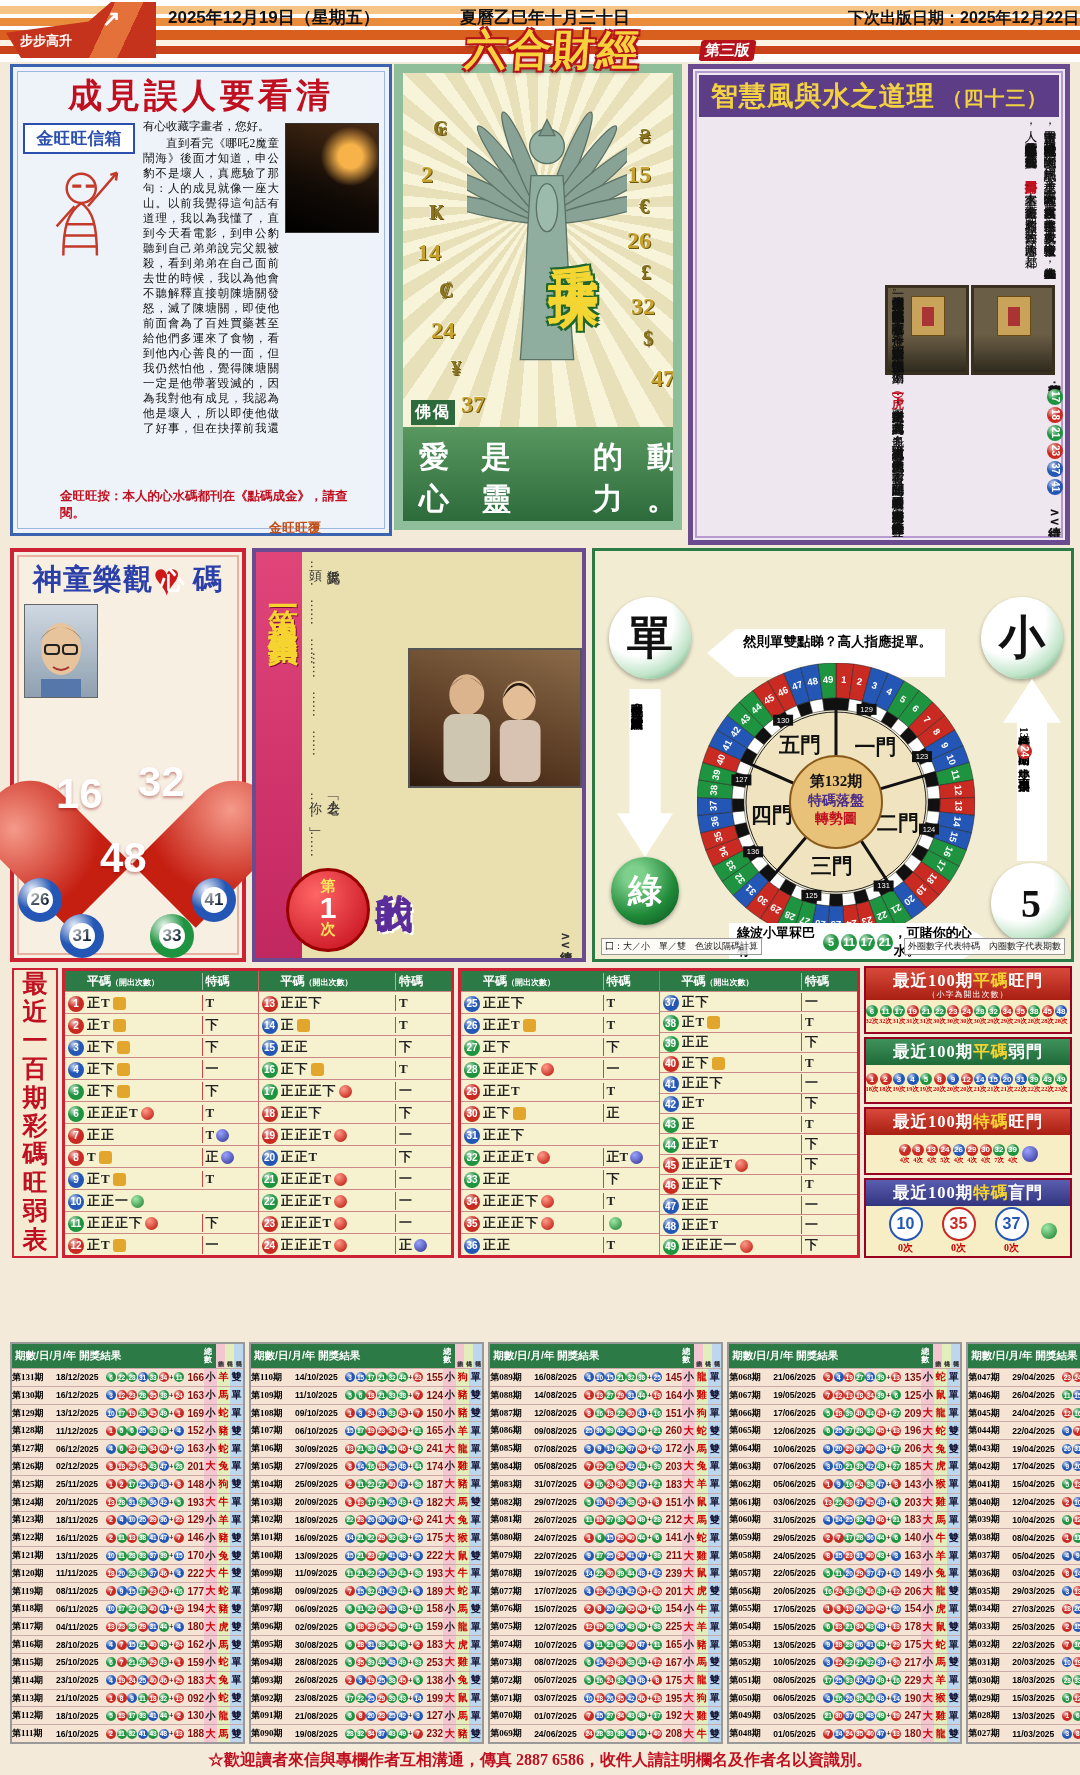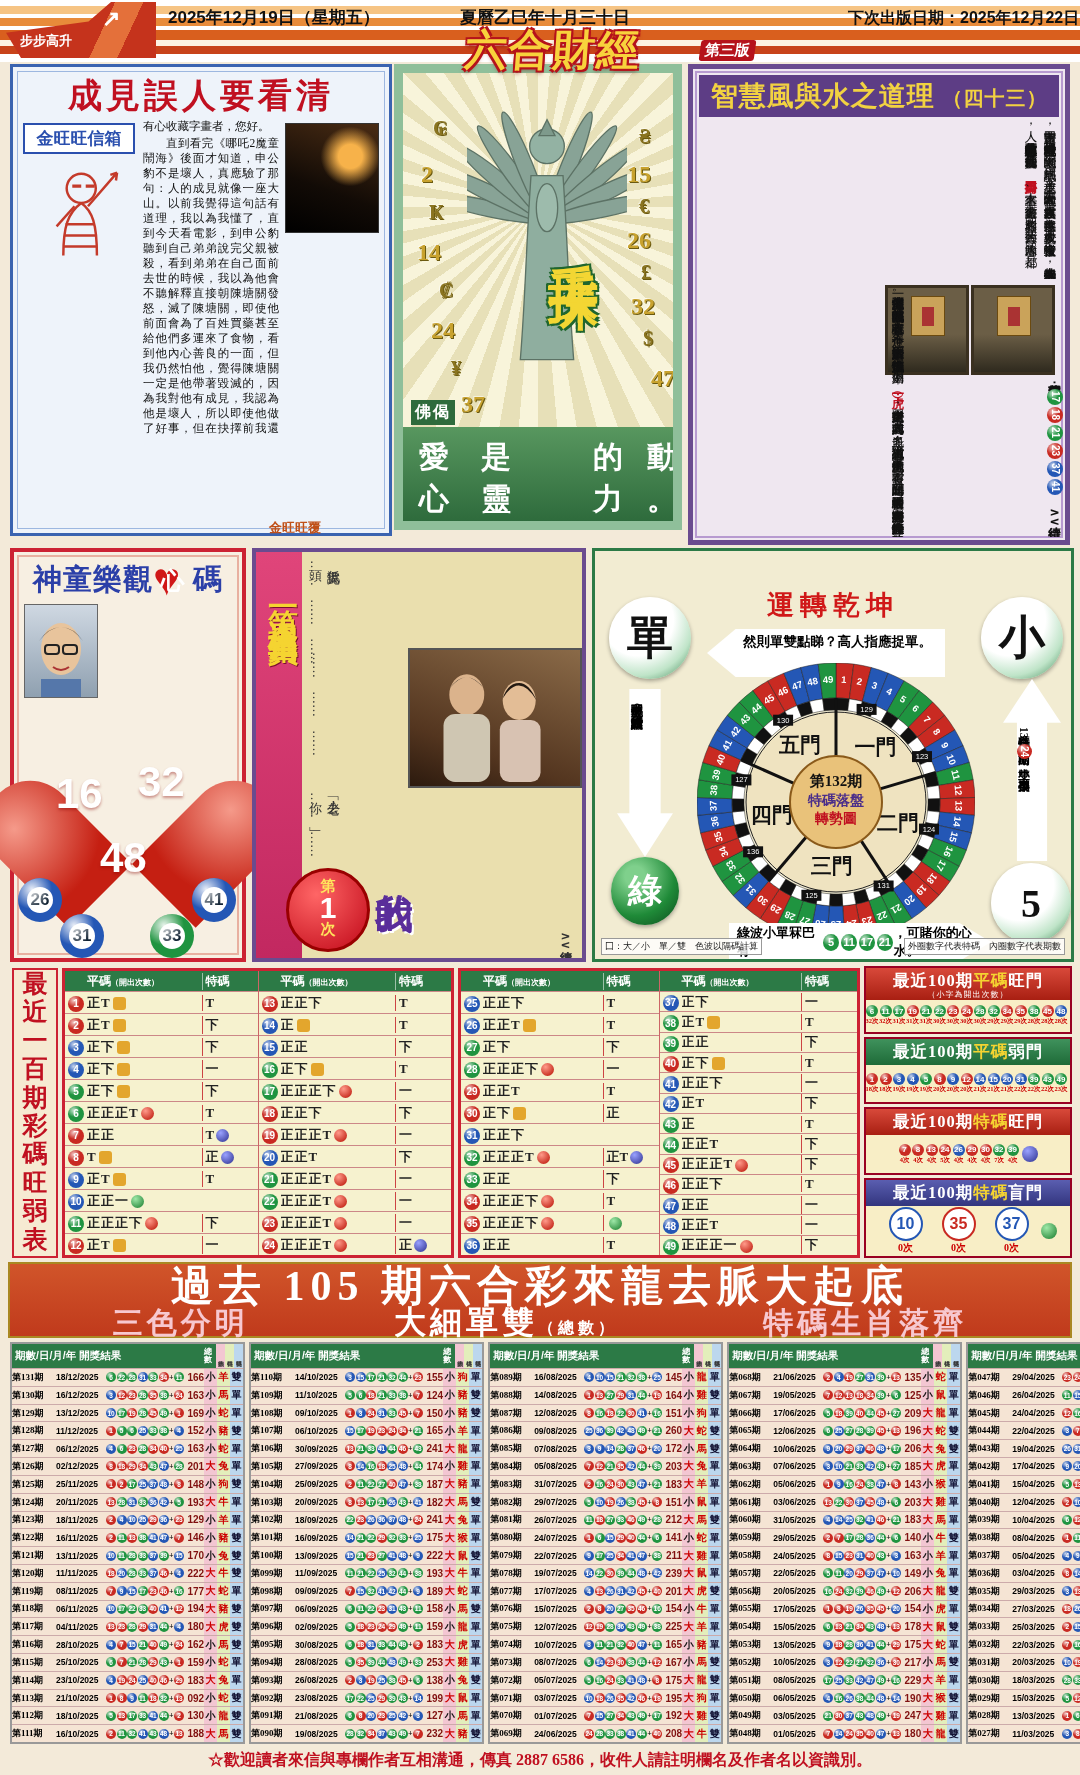--- a/index.html
+++ b/index.html
@@ -205,20 +205,21 @@
       </svg>
     </div>
     <div id="artLimg"></div>
     <div id="artLbody">
       <p class="greet">有心收藏字畫者，您好。</p>
       <p>直到看完《哪吒2魔童鬧海》後面才知道，申公豹不是壞人，真應驗了那句：人的成見就像一座大山。以前我覺得這句話有道理，我以為我懂了，直到今天看電影，到申公豹聽到自己弟弟說完父親被殺，看到弟弟在自己面前去世的時候，我以為他會不聽解釋直接朝陳塘關發怒，滅了陳塘關，即使他前面會為了百姓買藥甚至給他們多運來了食物，看到他內心善良的一面，但我仍然怕他，覺得陳塘關一定是他帶著毀滅的，因為我對他有成見，我認為他是壞人，所以即使他做了好事，但在抉擇前我還是認為他會做壞事…看第一部哪吒裡，申公豹告訴敖丙，他是豹子修煉成犬仙，身份低，無論再被看不起！他想證明自己有能力，「因為我們是妖族，所以比別人更加刻苦努力才能有希望得道成仙。」這番話好像在我心底的某處引起了共鳴。最重要的是他居然聽從敖光建議，知道自己結巴，溝通都變成了點頭，這是一個智商情商雙高的頂級人才啊，難怪無量仙翁這麼賊的人如此看重申公豹刻苦努力，心中有道義，不與道貌岸然的仙族同流合污，好棒，有情有義男人。</p>
 
     </div>
     <div id="signature" class="abs">金旺旺覆</div>
   </div>
+  <div id="artLnote" class="abs">金旺旺按：本人的心水碼都刊在《點碼成金》，請查閱。</div>
 
   <div id="buddha">
     <svg class="abs" style="left:64px;top:10px;width:160px;height:300px;" viewBox="0 0 120 210">
       <g id="arms" fill="#88a396" stroke="#5c7265" stroke-width="1">
           <ellipse cx="60" cy="52" rx="6" ry="44" transform="rotate(-78 60 96)"></ellipse>
           <ellipse cx="60" cy="52" rx="6" ry="44" transform="rotate(-64 60 96)"></ellipse>
           <ellipse cx="60" cy="52" rx="6" ry="44" transform="rotate(-50 60 96)"></ellipse>
           <ellipse cx="60" cy="52" rx="6" ry="44" transform="rotate(-36 60 96)"></ellipse>
           <ellipse cx="60" cy="52" rx="6" ry="44" transform="rotate(-22 60 96)"></ellipse>
           <ellipse cx="60" cy="52" rx="6" ry="44" transform="rotate(22 60 96)"></ellipse>
@@ -343,21 +344,20 @@
     <div id="sbadge">
       <span class="b1">第</span>
         <span class="b2">1</span>
         <span class="b1" style="margin-top:0;">次</span>
     </div>
     <div id="sbadge2">我的</div>
     <div id="scont">∧待續∨</div>
   </div>
 
   <div id="roulette" class="abs">
-    <div id="rsub">運轉乾坤</div>
     <div id="dan" class="bigball">單</div>
     <div id="xiao" class="bigball">小</div>
     <div id="arrowL">然則單雙點睇？高人指應捉單。</div>
     <div id="arrDown">
         <div class="vtext">那麼色波呢？六姑謂綠波好靚。</div>
       </div>
     <div id="arrUp">
         <div class="vtext" id="arrUpText">特碼在130期開出<span class="ball cr" style="width: 15px; height: 15px; font-size: 10px;">24</span>小雙，今期仍可買小。</div>
       </div>
     <div id="wheelBox"><svg viewBox="0 0 278 278" width="278" height="278">
@@ -1024,28 +1024,20 @@
           </div>
           <div class="bw big">
             <span class="ball cb" style="width: 30px; height: 30px; font-size: 16px; background-color: rgb(255, 255, 255); color: rgb(36, 87, 181); border: 2px solid rgb(36, 87, 181); background-image: none;">37</span>
             <div class="cnt">0次</div>
           </div>
           <i class="ic grn" style="width: 16px; height: 16px;"></i>
         </div>
       </div>
     </div>
 
-  <div id="banner" class="abs">
-    <div class="l1">過去 105 期六合彩來龍去脈大起底</div>
-    <div class="l2">
-      <span>三色分明</span>
-        <span class="w"><span>大細單雙</span><small>（總數）</small></span>
-        <span>特碼生肖落齊</span>
-    </div>
-  </div>
 
   <div id="results" class="abs">
       <div class="rcol">
         <div class="rhead">
           <span class="rm">期數/日/月/年 開獎結果</span>
           <span class="rt">總數</span>
           <span class="mini m0">總數大小</span>
           <span class="mini m1">特碼生肖</span>
           <span class="mini m2">特碼單雙</span>
         </div>

